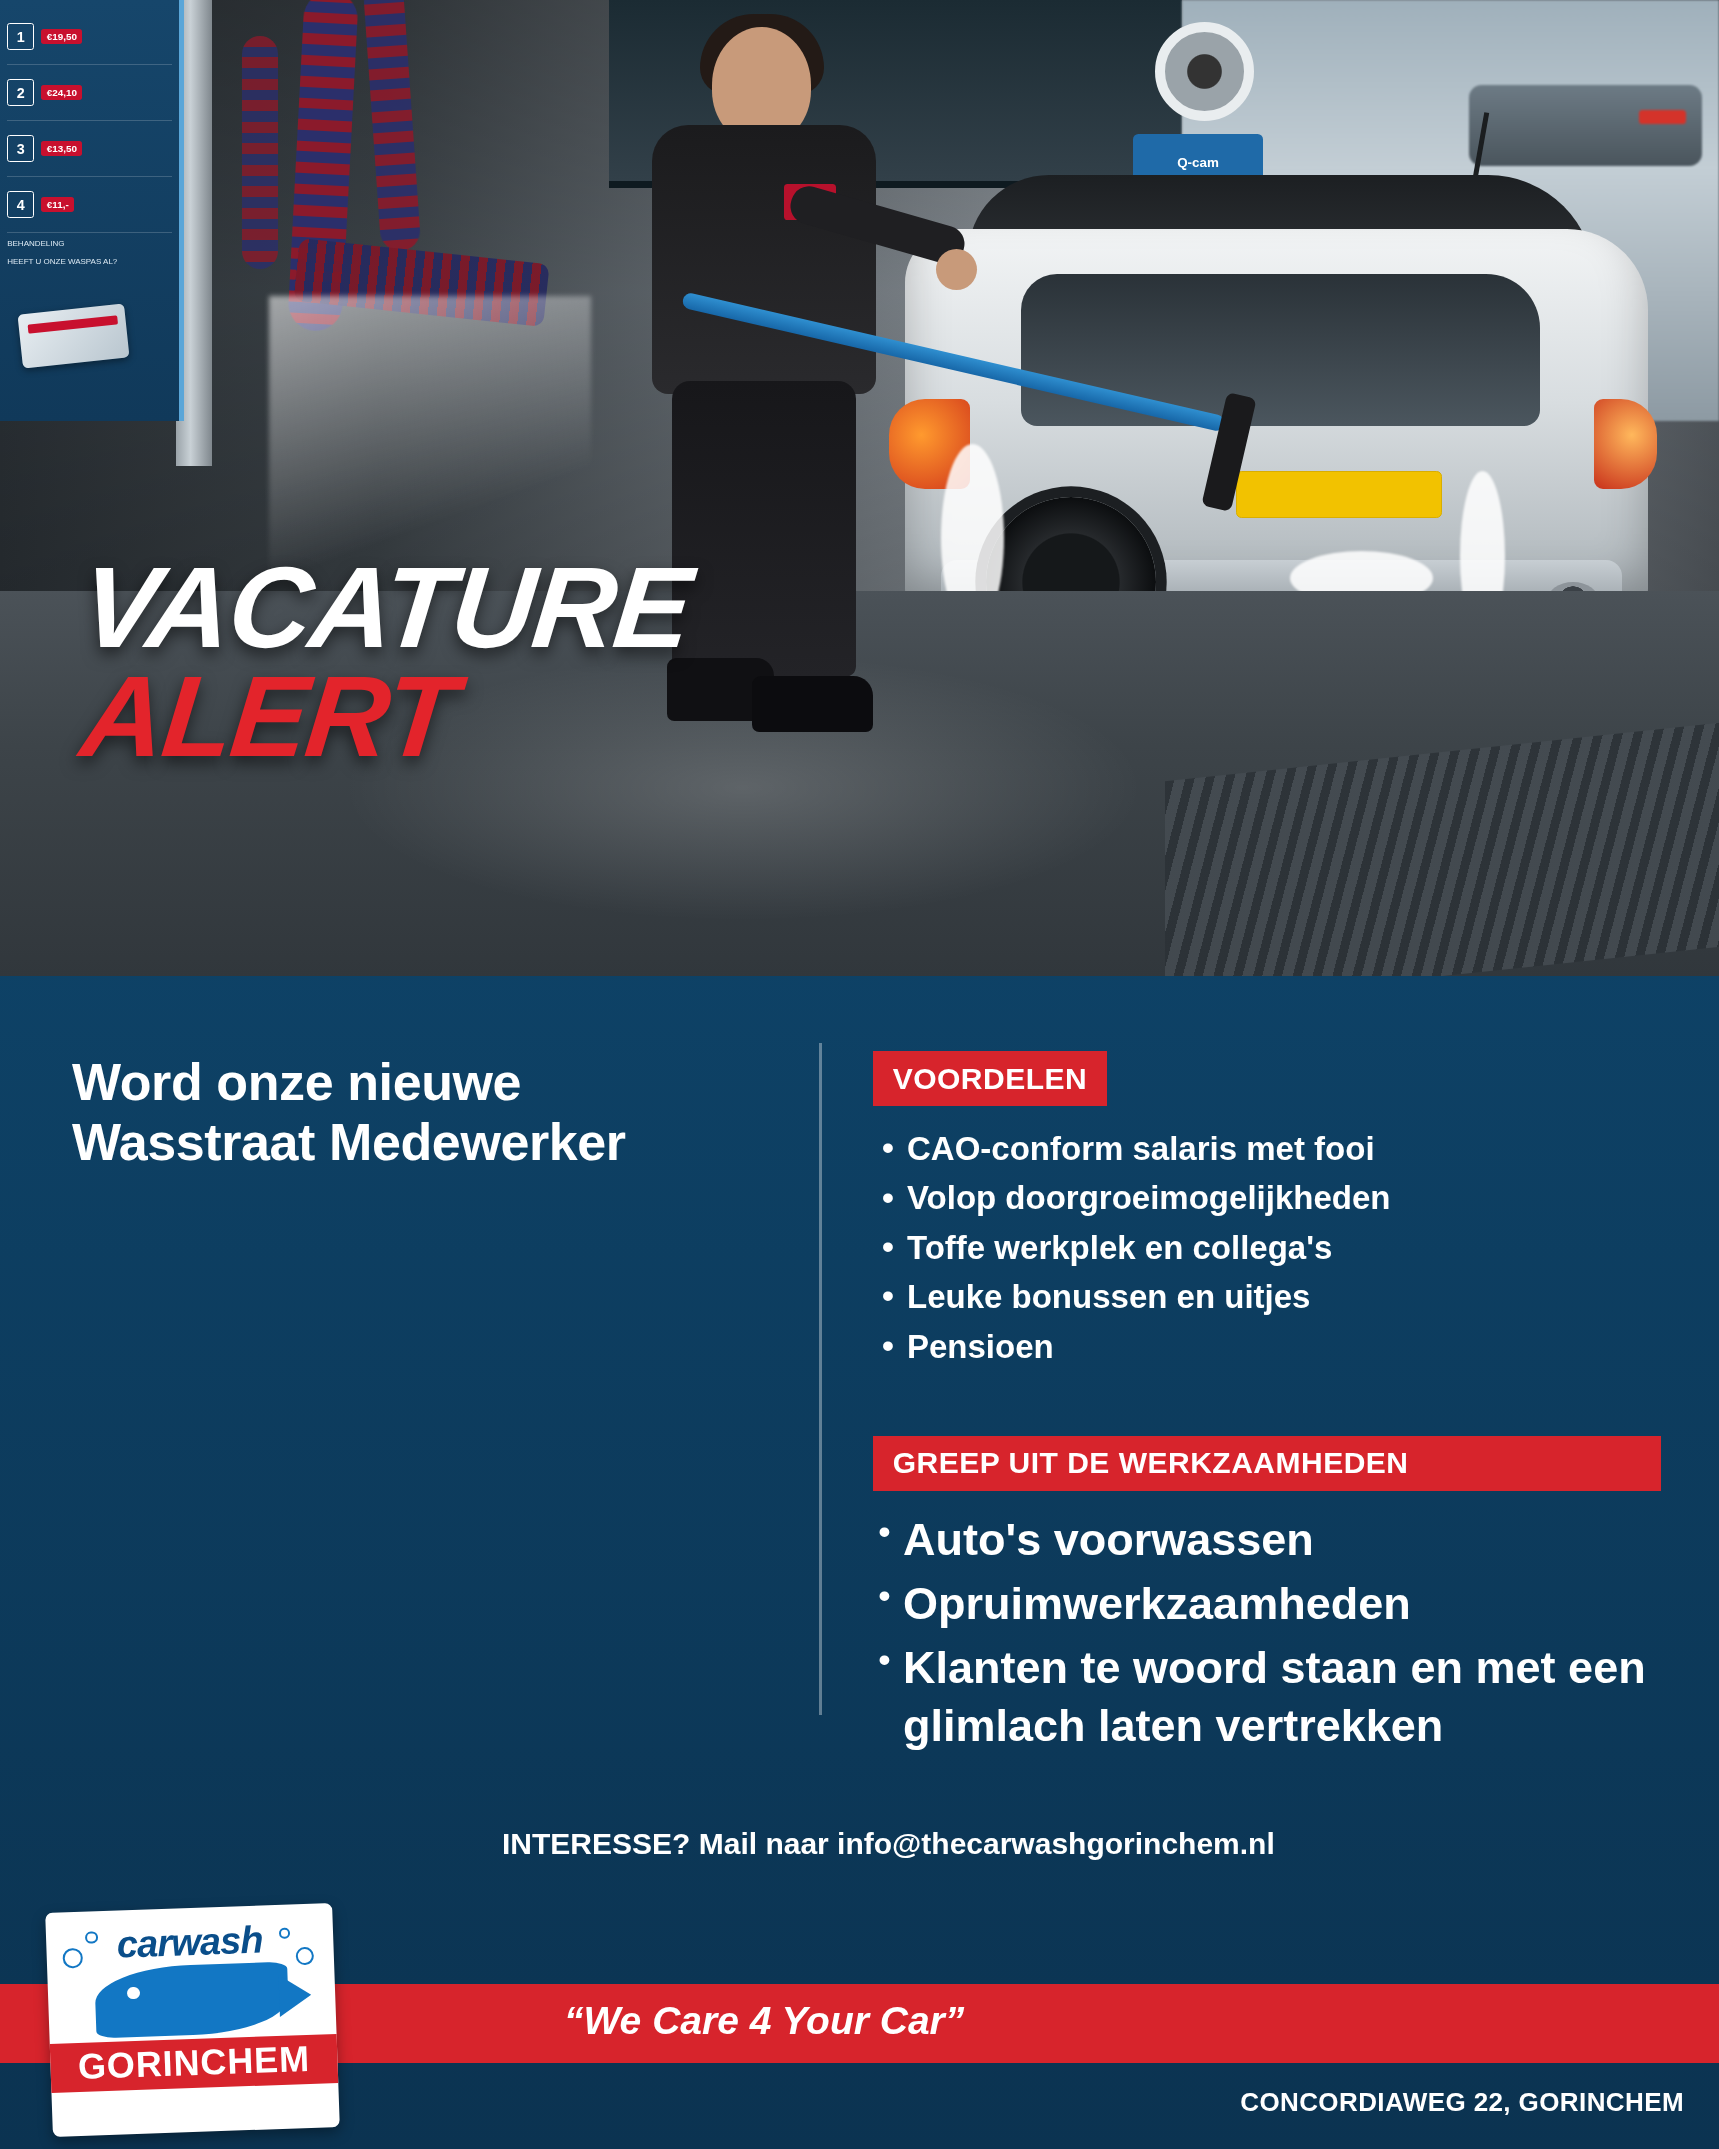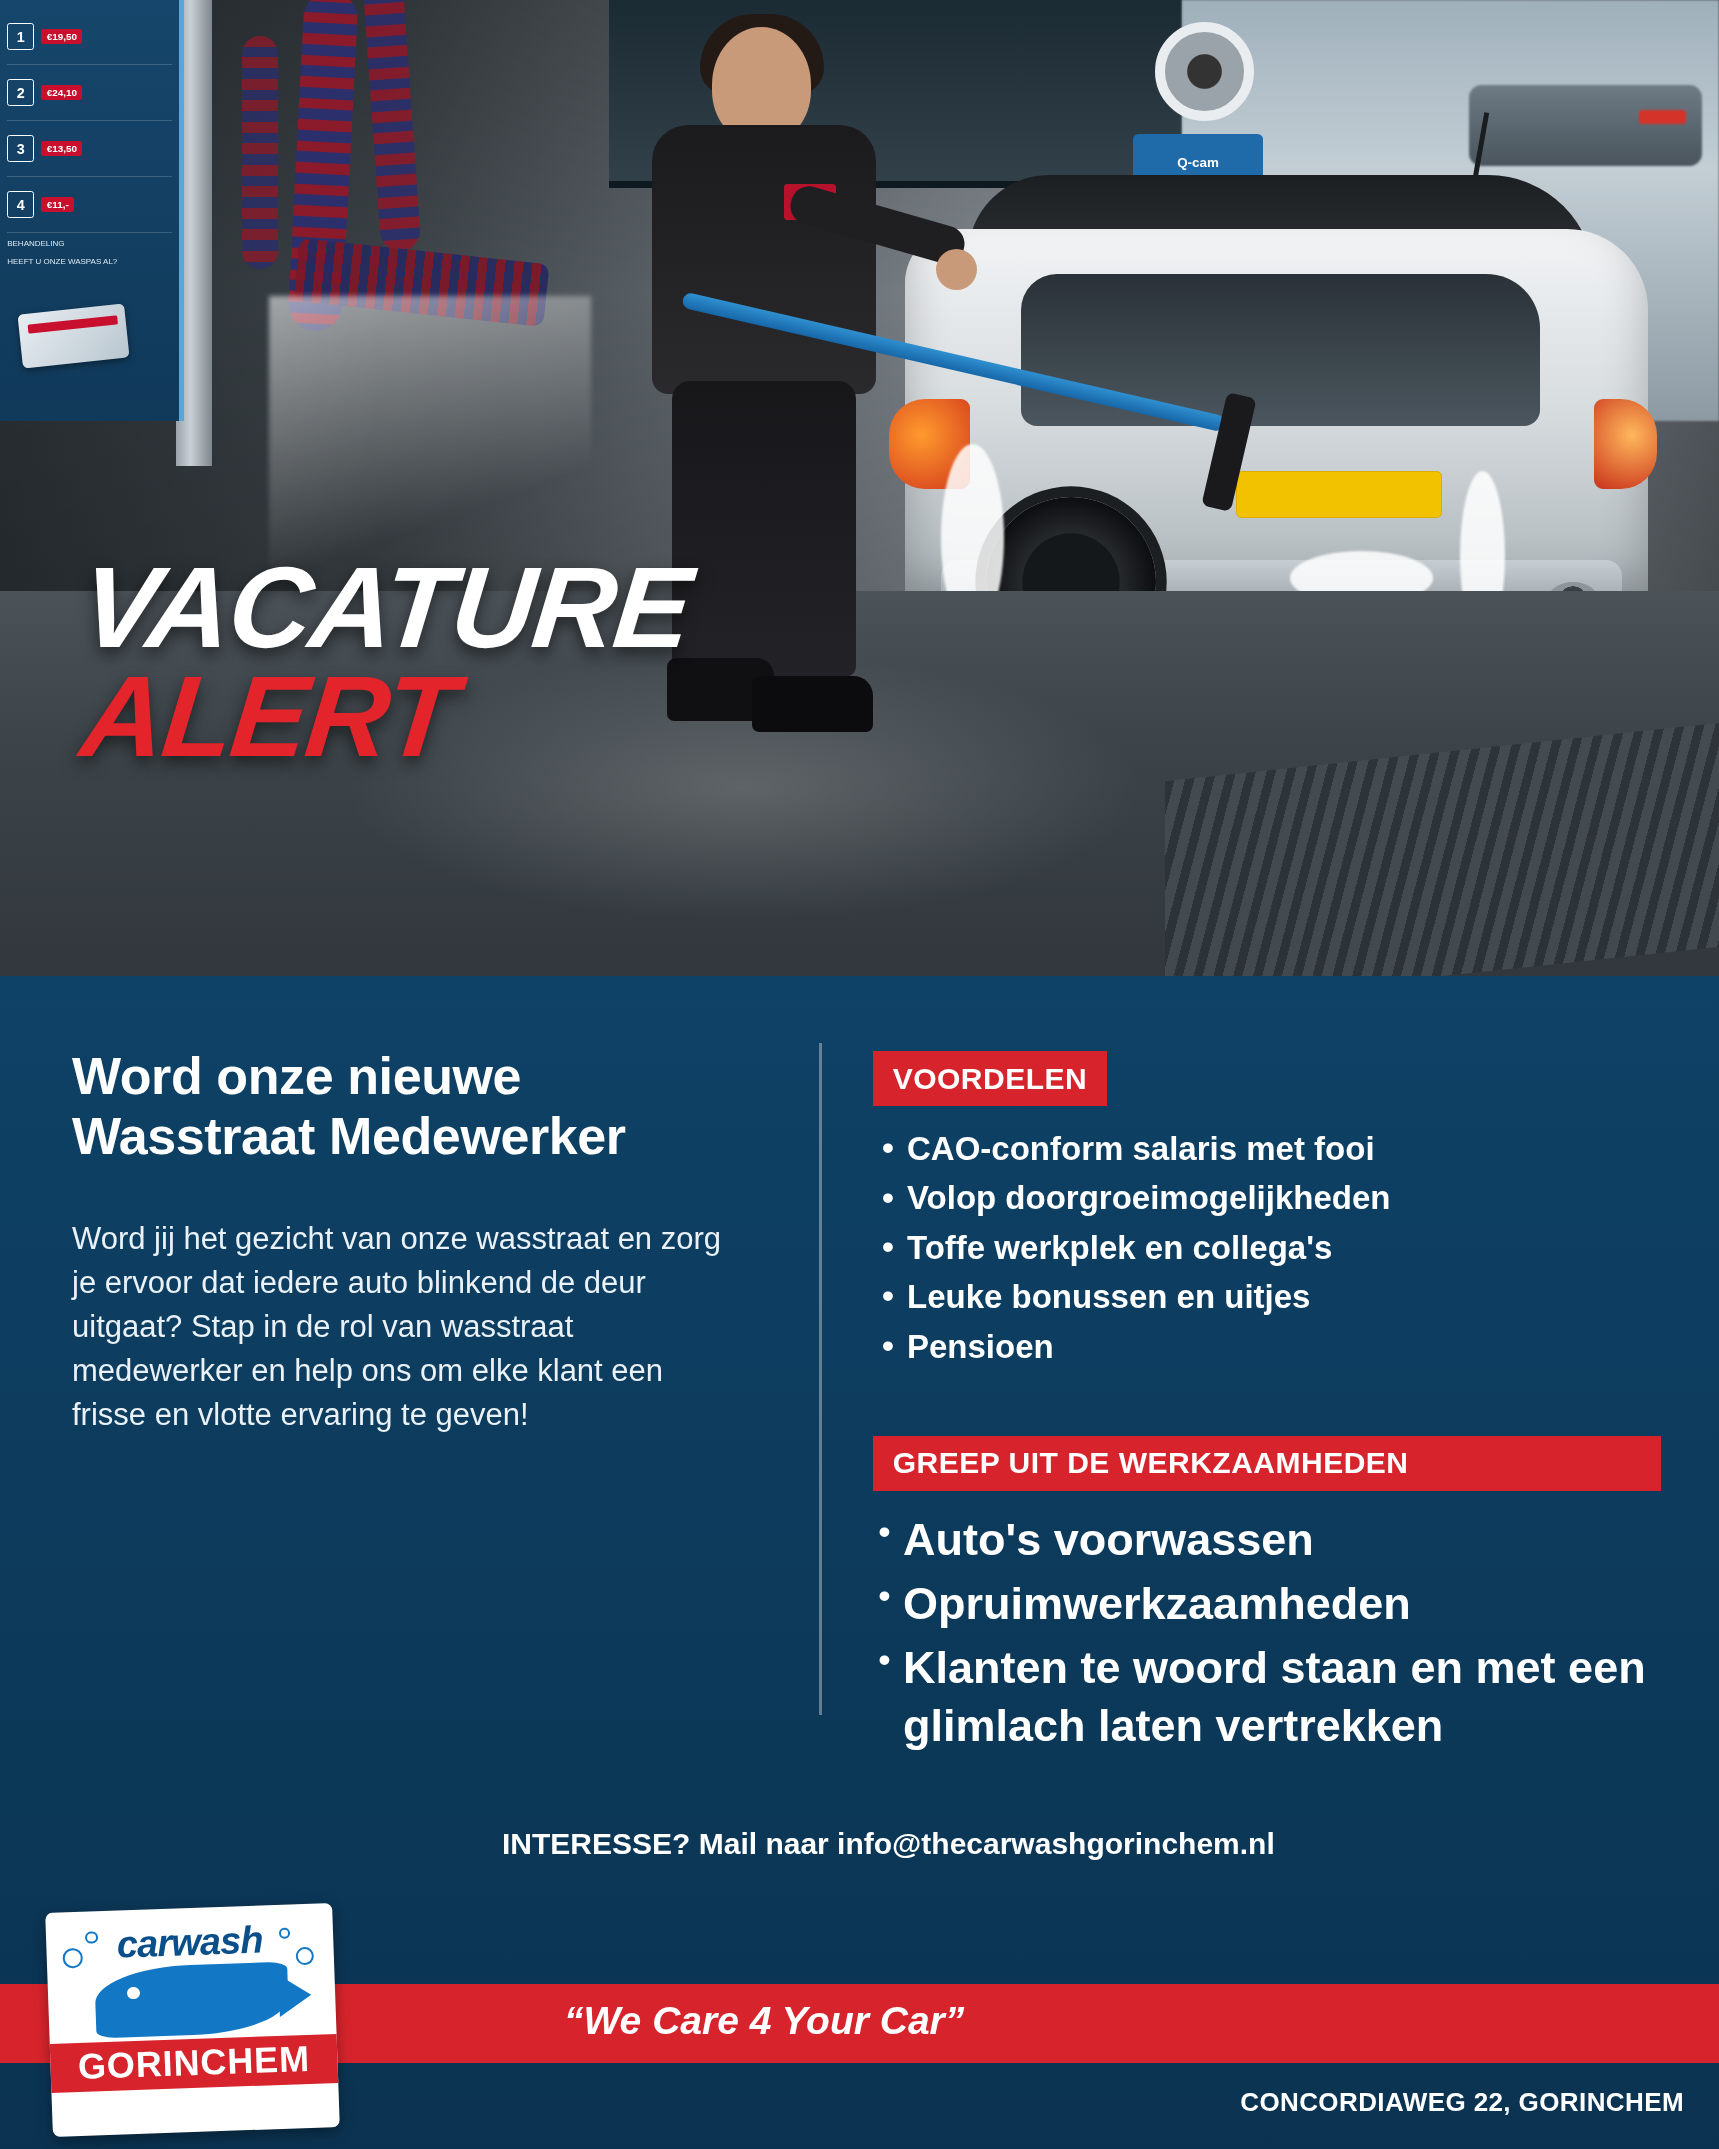--- a/index.html
+++ b/index.html
@@ -255,21 +255,21 @@
     line-height: 0.92; font-style: italic; transform: skewX(-6deg);
     text-shadow: 0 7.2px 16px rgba(0,0,0,0.55);
     margin-top: 3.6px;
   }
 
   
   .body-wrap {
     position: absolute; left: 0; top: 976px; width: 1720px; height: 994px;
   }
   .col-left {
-    position: absolute; left: 72px; top: 70px; width: 663px;
+    position: absolute; left: 72px; top: 76px; width: 663px;
   }
   .job-title {
     color: #fff; font-size: 52px; font-weight: 900; line-height: 1.16; letter-spacing: -0.4px;
   }
   .job-desc {
     margin-top: 50px; color: #eaf2f8; font-size: 31px; line-height: 1.42; font-weight: 500;
   }
   .divider {
     position: absolute; left: 819px; top: 1043px; width: 2.7px; height: 672px;
     background: rgba(255,255,255,0.35);
@@ -432,21 +432,20 @@
   </div>
 
   <div class="headline">
     <div class="l1">VACATURE</div>
     <div class="l2">ALERT</div>
   </div>
 
   <div class="body-wrap">
     <div class="col-left">
       <div class="job-title">Word onze nieuwe Wasstraat Medewerker</div>
-      <div class="job-desc">Word jij het gezicht van onze wasstraat en zorg je ervoor dat iedere auto blinkend de deur uitgaat? Stap in de rol van wasstraat medewerker en help ons om elke klant een frisse en vlotte ervaring te geven!</div>
     </div>
 
     <div class="col-right">
       <div class="band">VOORDELEN</div>
       <ul class="perks">
         <li>CAO-conform salaris met fooi</li>
         <li>Volop doorgroeimogelijkheden</li>
         <li>Toffe werkplek en collega's</li>
         <li>Leuke bonussen en uitjes</li>
         <li>Pensioen</li>

